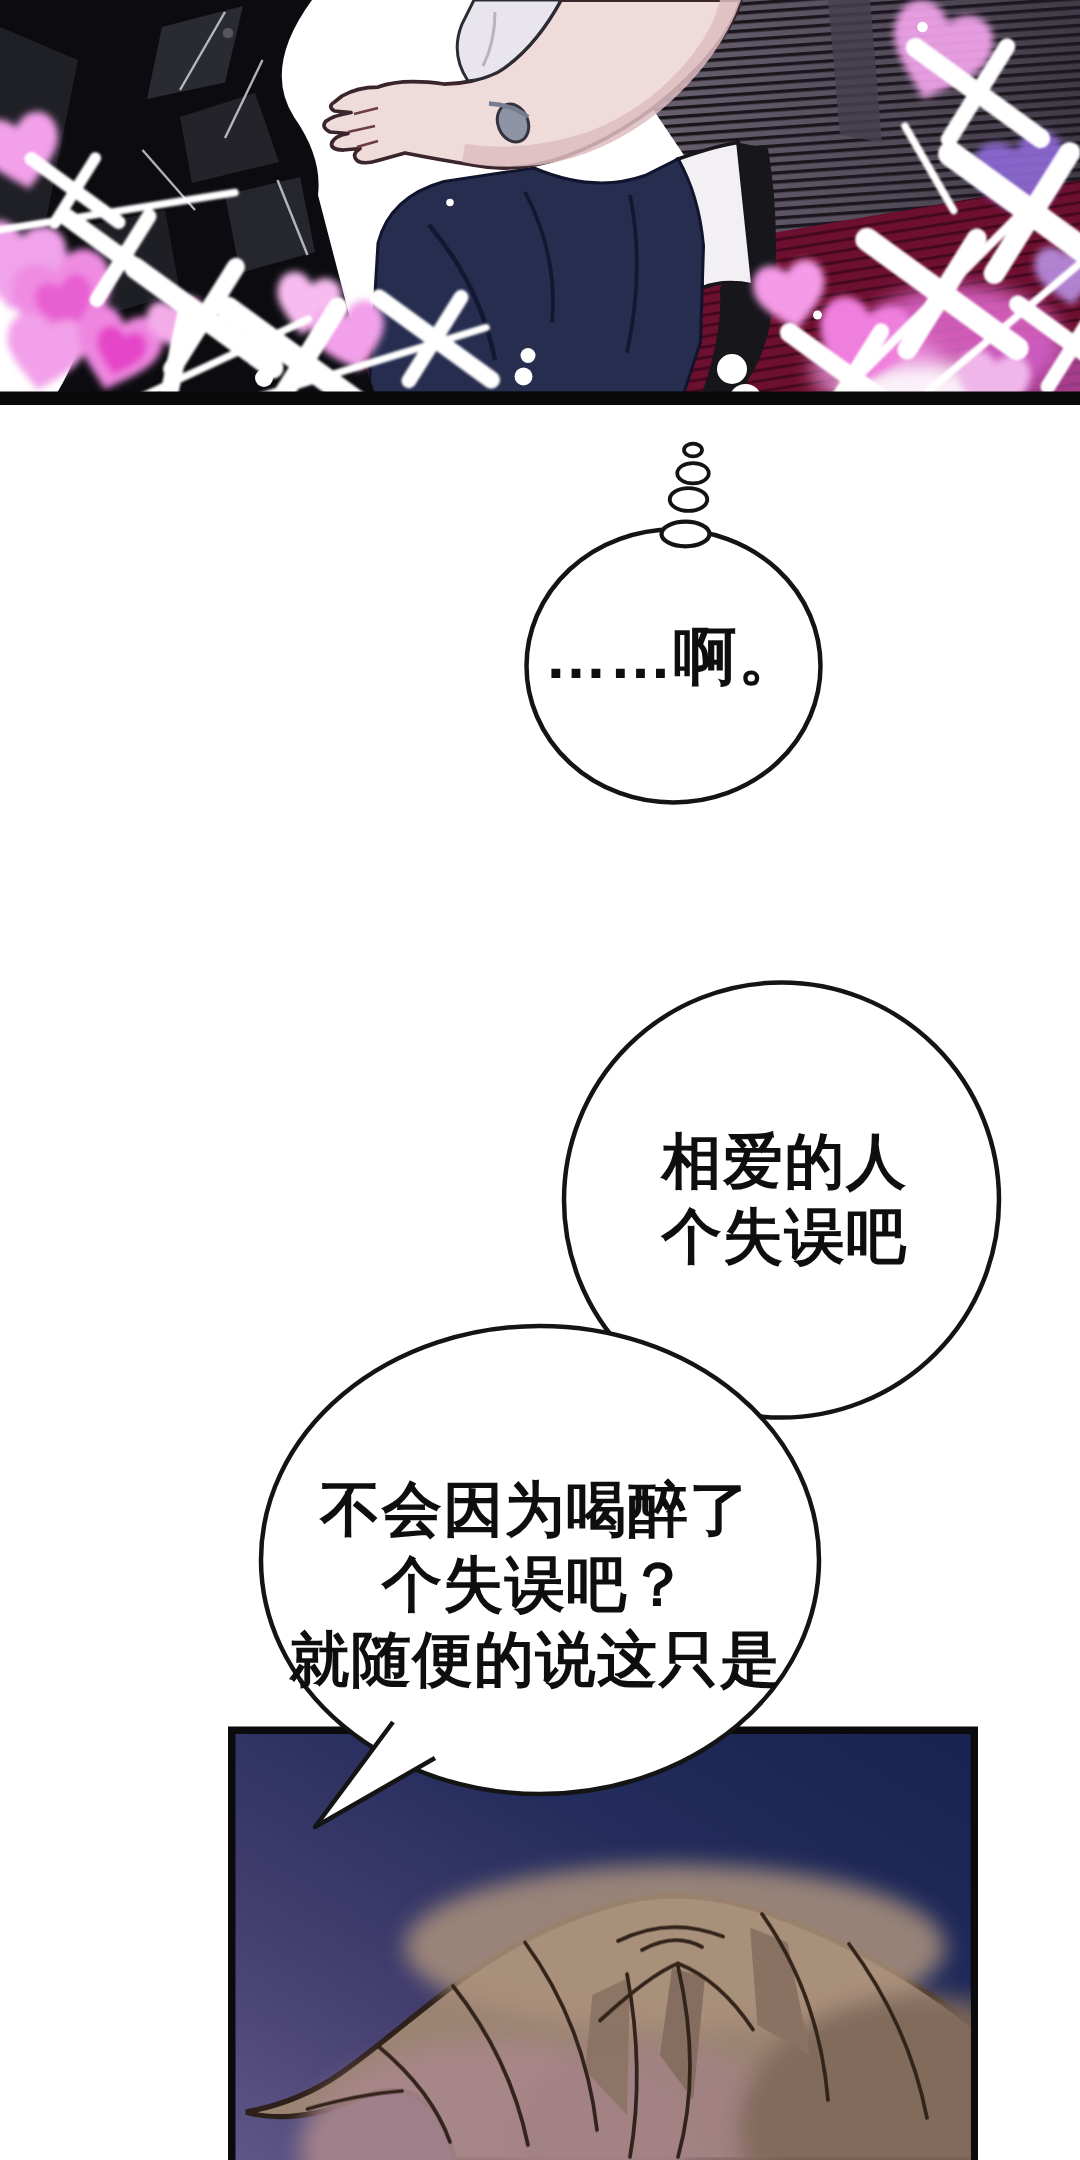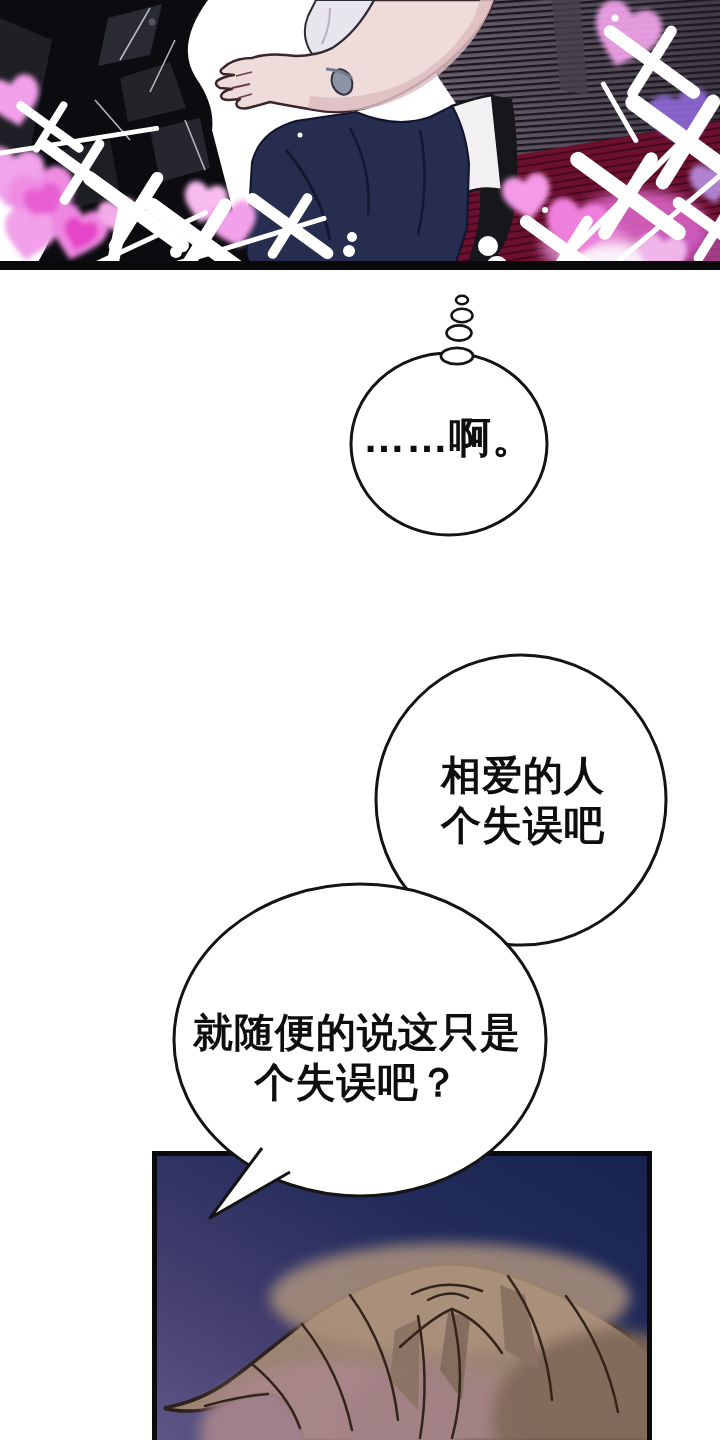--- a/index.html
+++ b/index.html
@@ -251,17 +251,18 @@
   </svg>
 
   <div class="bubble-text thought-text" style="left:449px; top:438px;">……啊。</div>
 
   <div class="bubble-text speech-text" style="left:523px; top:800px;">
     <div>相爱的人</div>
     <div>个失误吧</div>
   </div>
 
   <div class="bubble-text speech-text" style="left:357px; top:1057px;">
+    <div>不会因为喝醉了</div>
+    <div>个失误吧？</div>
     <div>就随便的说这只是</div>
-    <div>个失误吧？</div>
   </div>
 
 </div>
 
 </body></html>

